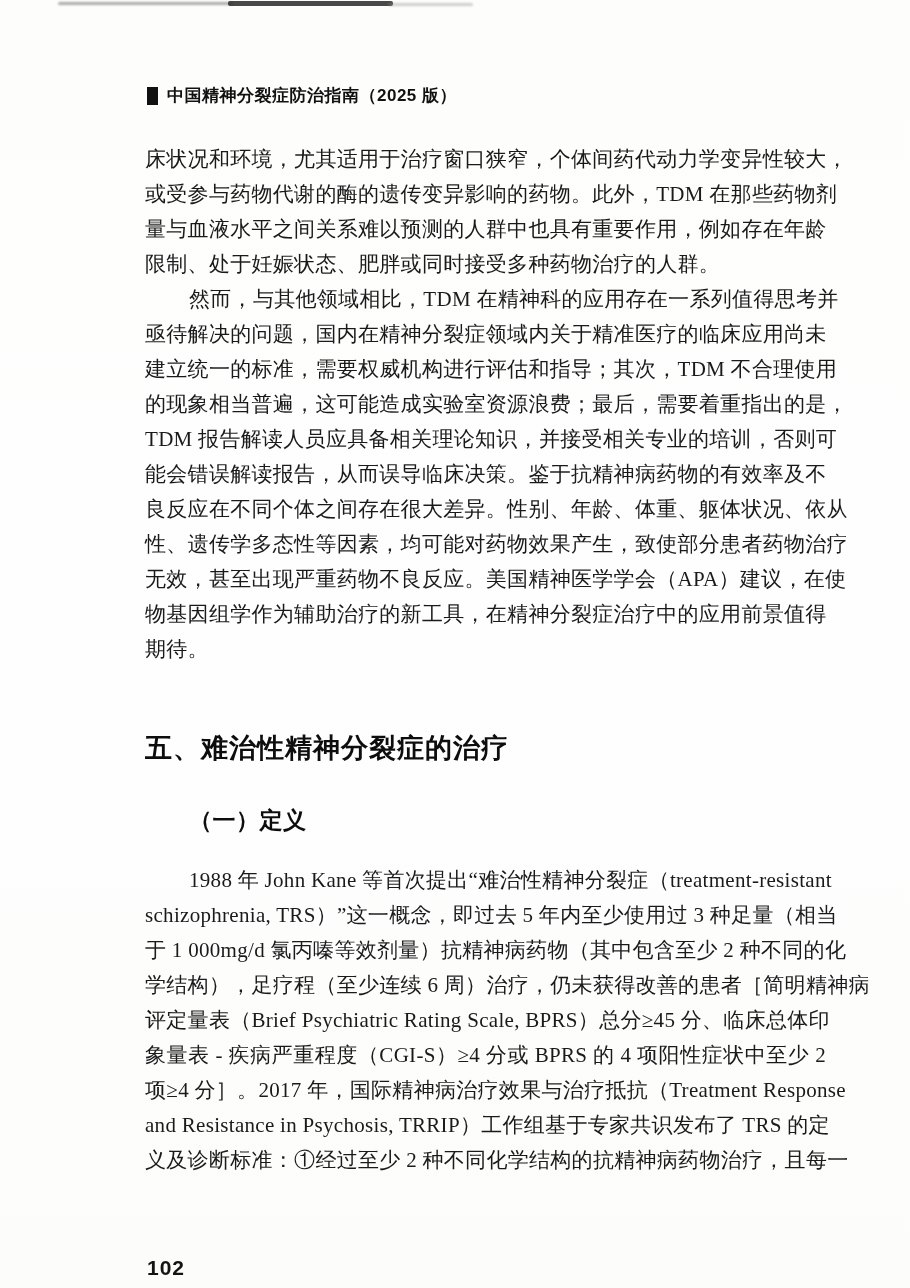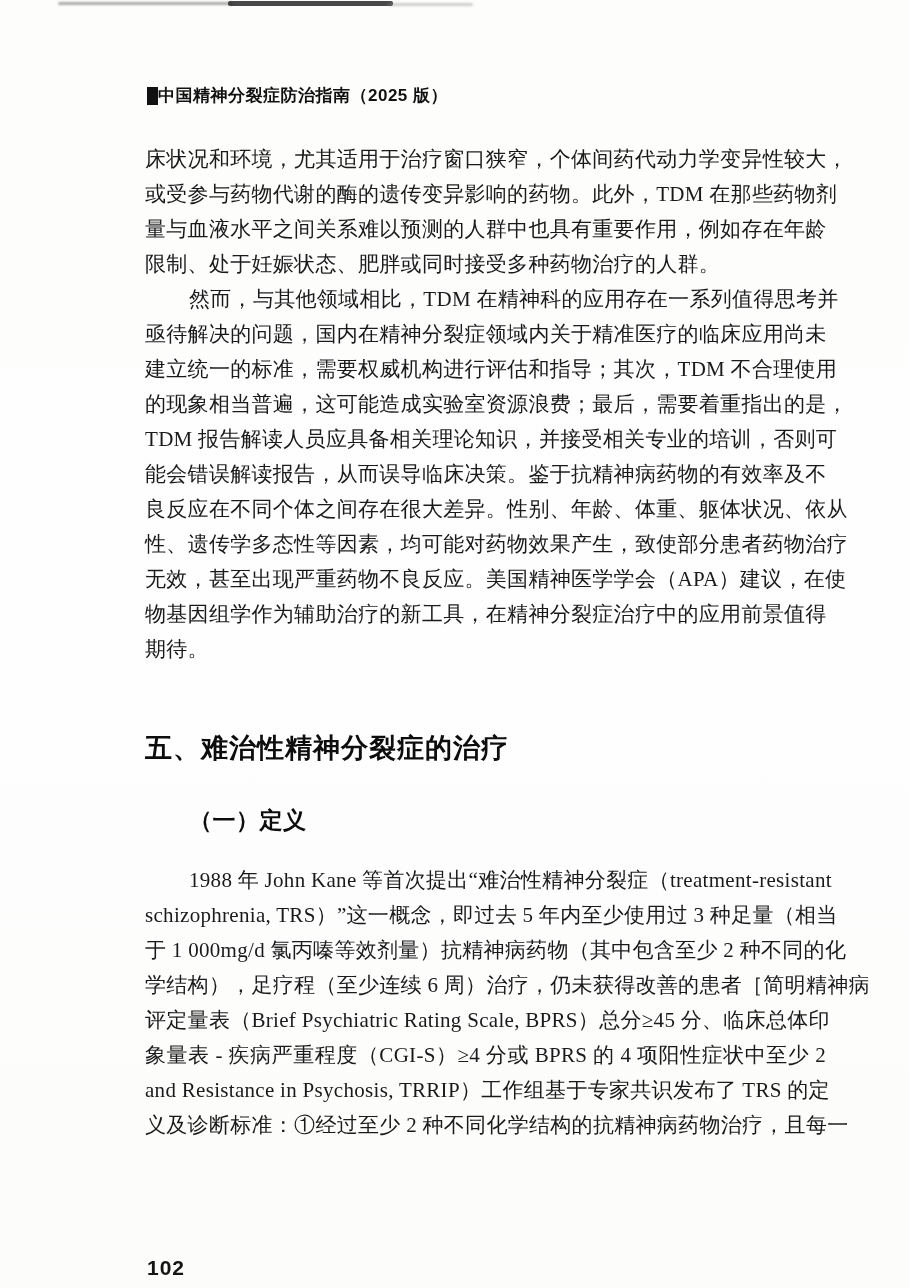--- a/index.html
+++ b/index.html
@@ -25,20 +25,21 @@
   .smudge.s2 { left: 228px; top: 1px; width: 165px; height: 5px; background: #2a2a2a; opacity: .85; filter: blur(.6px); }
   .smudge.s3 { left: 388px; top: 3px; width: 85px;  height: 3px; background: #8a8a8a; opacity: .4; filter: blur(1.2px); }
 
   
   .running-head {
     position: absolute;
     left: 147px;
     top: 84px;
     display: flex;
     align-items: center;
+    gap: 9px;
     font-family: "Liberation Sans", "DejaVu Sans", sans-serif;
     font-weight: bold;
     font-size: 17px;
     color: #111;
     letter-spacing: .5px;
   }
   .head-bar {
     width: 11px;
     height: 18px;
     background: #111;
@@ -136,20 +137,21 @@
       </div>
       <div class="h1">五、难治性精神分裂症的治疗</div>
       <div class="h2">（一）定义</div>
       <div class="para">
         <div class="line indent">1988 年 John Kane 等首次提出“难治性精神分裂症（treatment-resistant</div>
         <div class="line">schizophrenia, TRS）”这一概念，即过去 5 年内至少使用过 3 种足量（相当</div>
         <div class="line">于 1 000mg/d 氯丙嗪等效剂量）抗精神病药物（其中包含至少 2 种不同的化</div>
         <div class="line">学结构），足疗程（至少连续 6 周）治疗，仍未获得改善的患者［简明精神病</div>
         <div class="line">评定量表（Brief Psychiatric Rating Scale, BPRS）总分≥45 分、临床总体印</div>
         <div class="line">象量表 - 疾病严重程度（CGI-S）≥4 分或 BPRS 的 4 项阳性症状中至少 2</div>
+        <div class="line">项≥4 分］。2017 年，国际精神病治疗效果与治疗抵抗（Treatment Response</div>
         <div class="line">and Resistance in Psychosis, TRRIP）工作组基于专家共识发布了 TRS 的定</div>
         <div class="line">义及诊断标准：①经过至少 2 种不同化学结构的抗精神病药物治疗，且每一</div>
       </div>
     </div>
 
   <div class="page-number">102</div>
 
 </div>
 
 </body></html>

